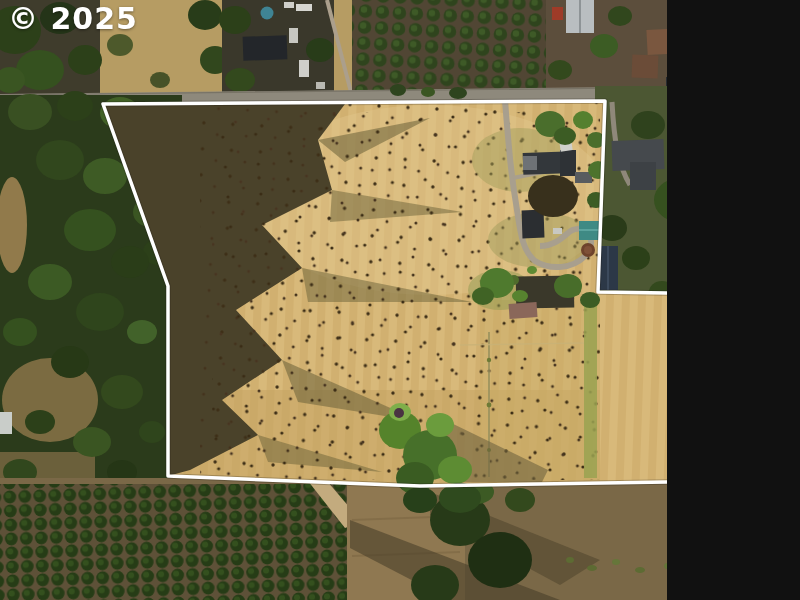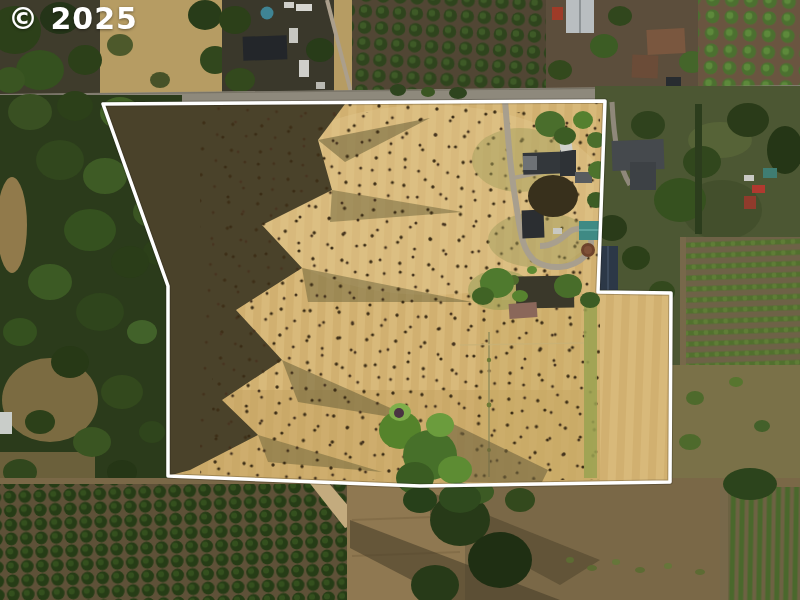--- a/index.html
+++ b/index.html
@@ -1,17 +1,17 @@
 <!DOCTYPE html>
 <html><head>
 <meta charset="utf-8">
 <style>
   html,body{margin:0;padding:0;background:#111;}
-  .stage{position:relative;width:800px;height:600px;overflow:hidden;
-         background:#2b3b1b;font-family:"DejaVu Sans",sans-serif;}
+  .stage{position:relative;width:647px;height:600px;overflow:hidden;
+         background:#2b3b1b;font-family:"DejaVu Sans",sans-serif;padding-left:20px;}
   .stage svg{position:absolute;inset:0;display:block;}
   .watermark{position:absolute;top:2px;left:8px;color:#fff;font-weight:bold;
              font-size:30px;letter-spacing:1px;line-height:1.1;
              text-shadow:0 1px 3px rgba(0,0,0,.45);user-select:none;}
 </style>
 </head>
 <body>
 
 <div class="stage">
 <svg viewBox="0 0 800 600" width="800" height="600">

